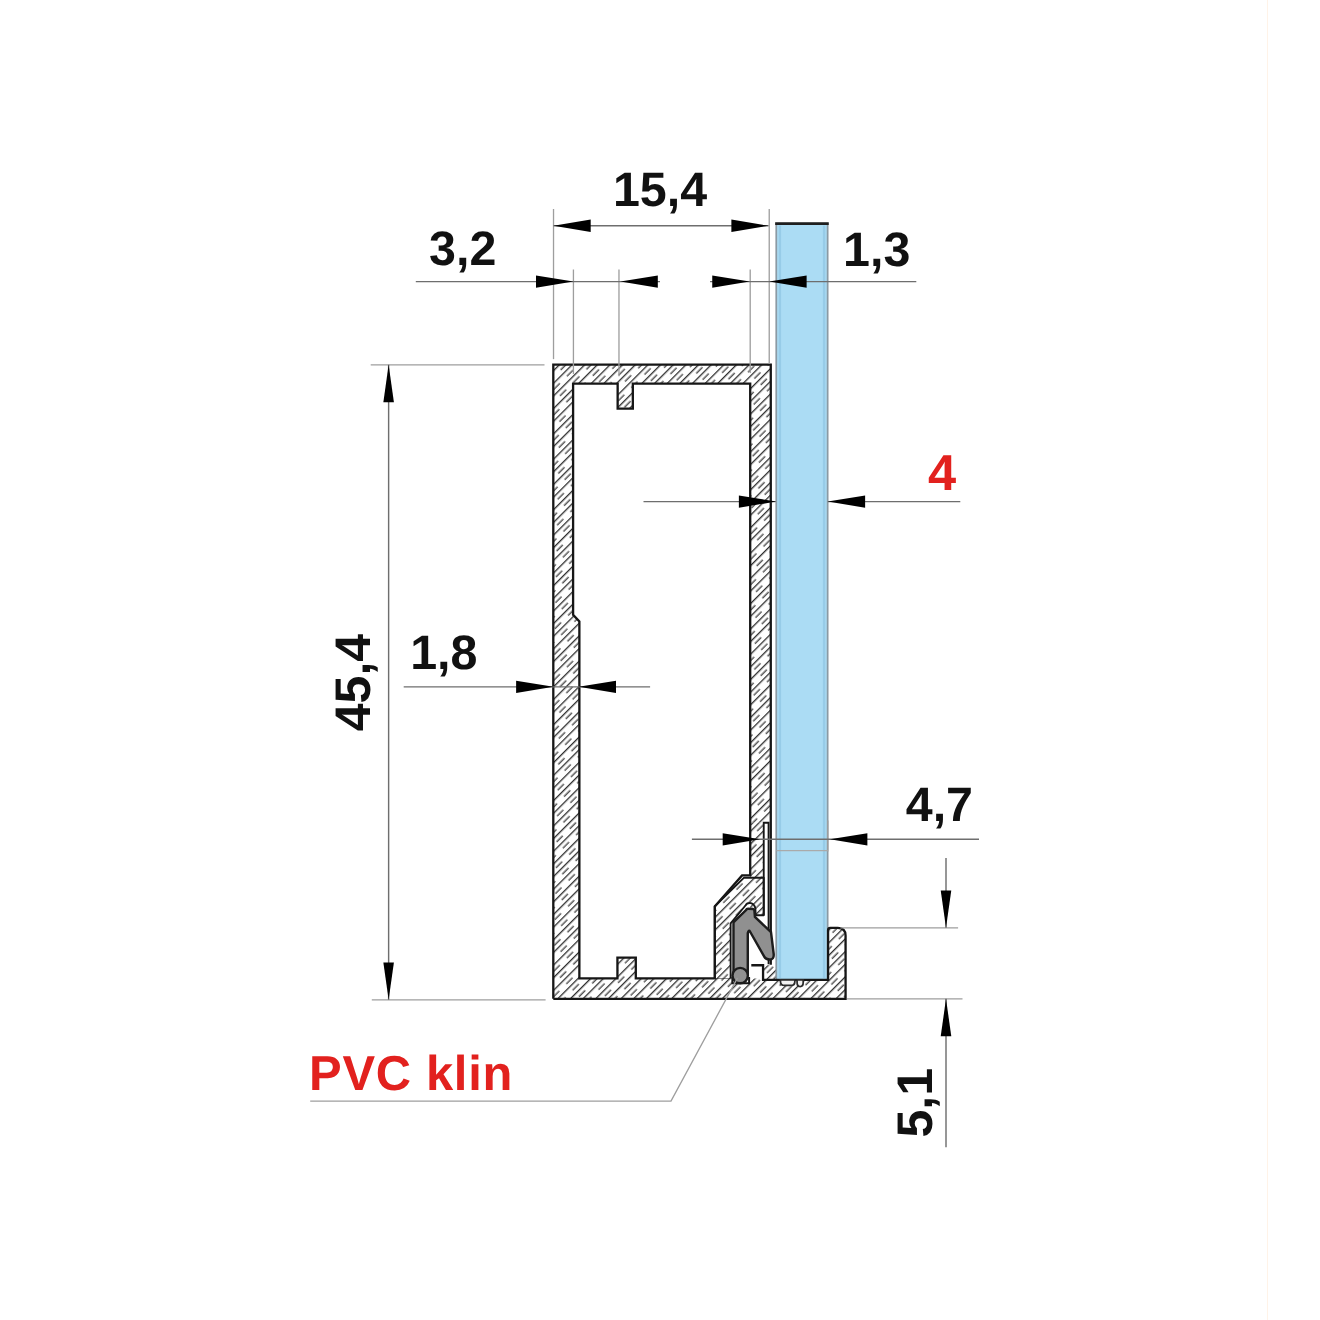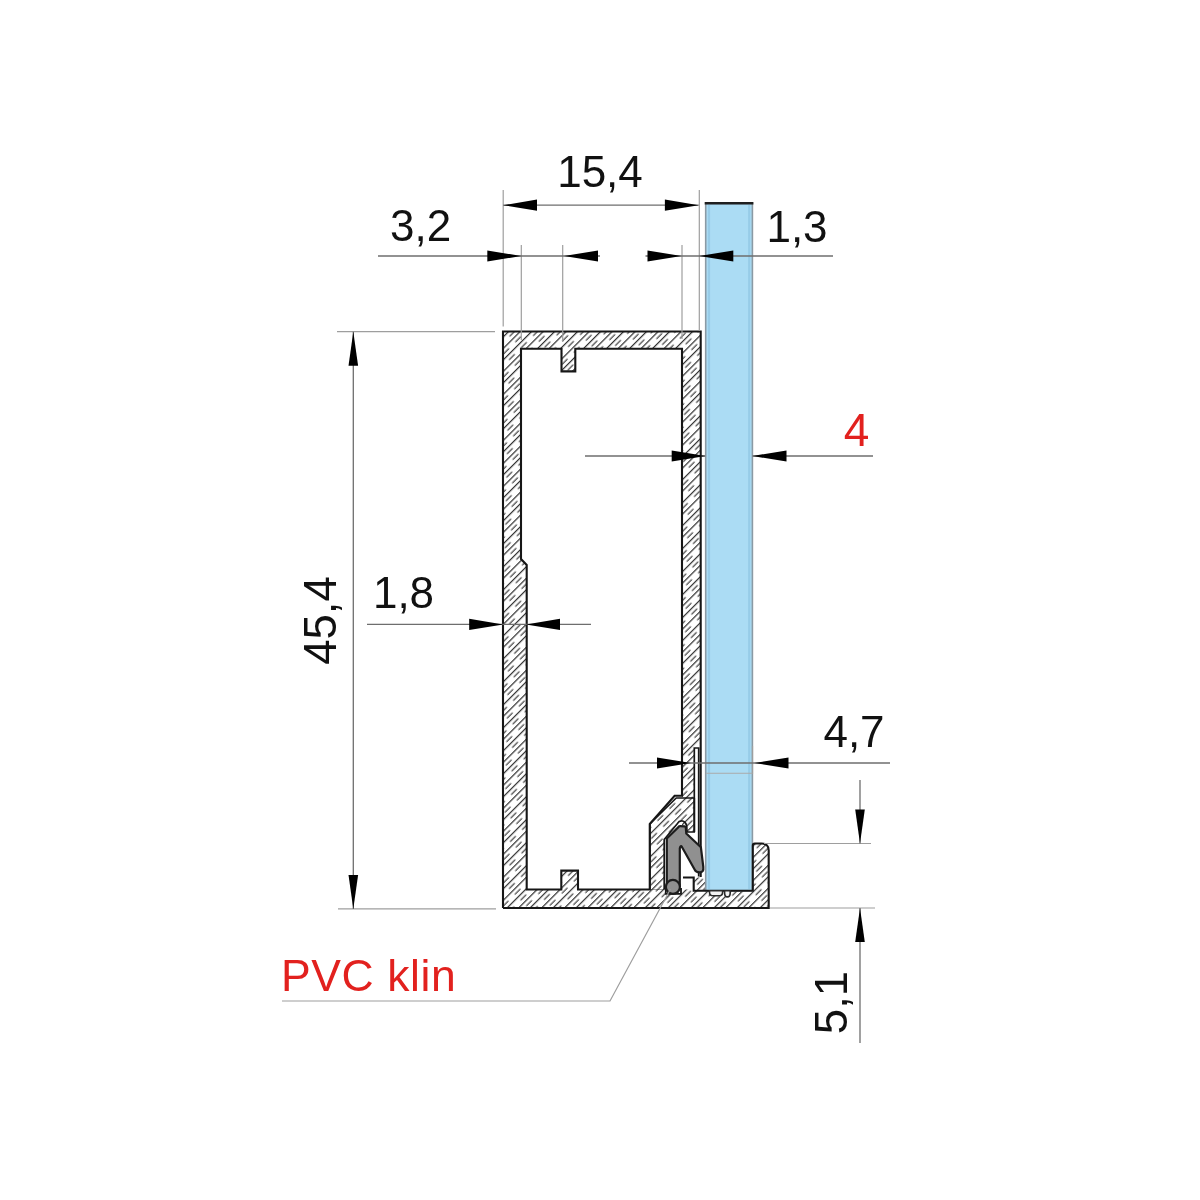--- a/index.html
+++ b/index.html
@@ -1,16 +1,16 @@
 <!DOCTYPE html>
 <html><head>
 <meta charset="utf-8">
 <style>
 html,body{margin:0;padding:0;background:#ffffff;}
-#page{width:1152px;height:1200px;position:relative;background:#fdba74;overflow:hidden;}
+#page{width:1152px;height:1200px;position:relative;background:#fdba74;overflow:hidden;font-weight:bold;}
 text{font-family:"Liberation Sans",sans-serif;}
 </style>
 </head>
 <body>
 
 <div id="page">
 <svg width="1200" height="1200" viewBox="0 0 1200 1200">
 <defs>
 <pattern id="hp" width="17" height="8.13" patternUnits="userSpaceOnUse" patternTransform="rotate(-45)">
   <rect width="17" height="8.13" fill="#ffffff"></rect>

